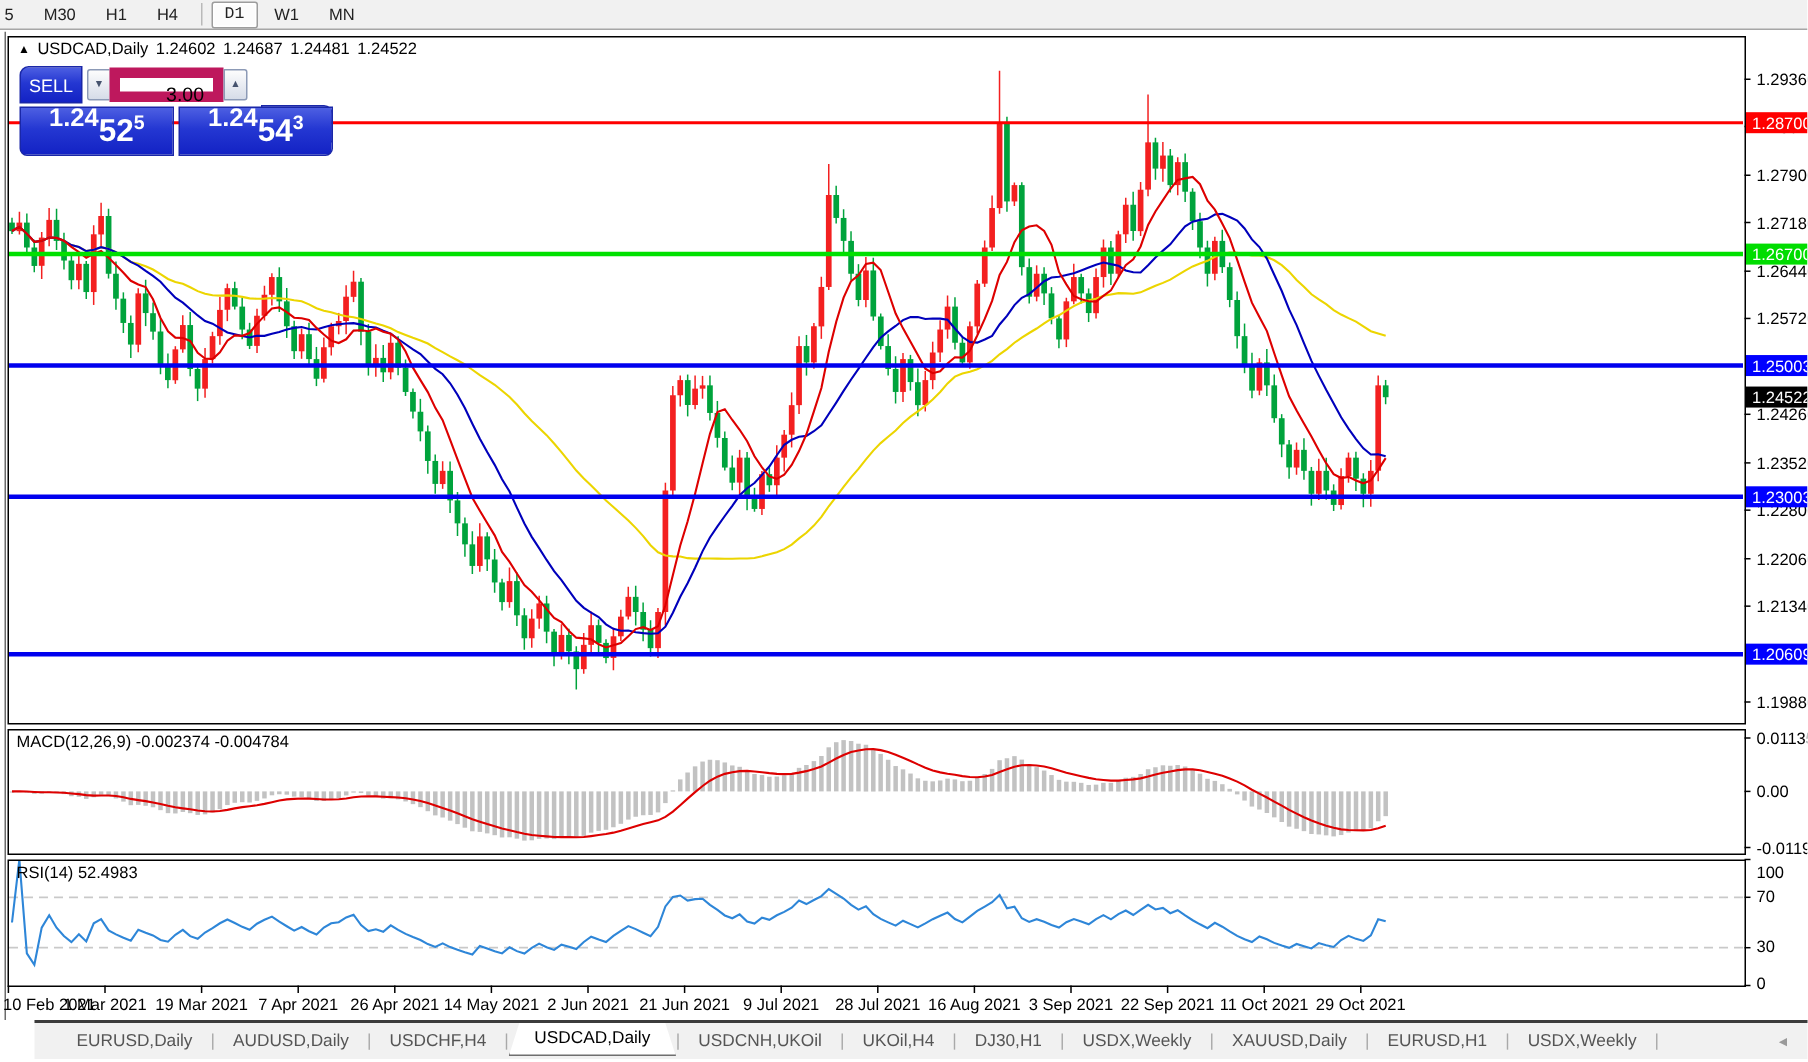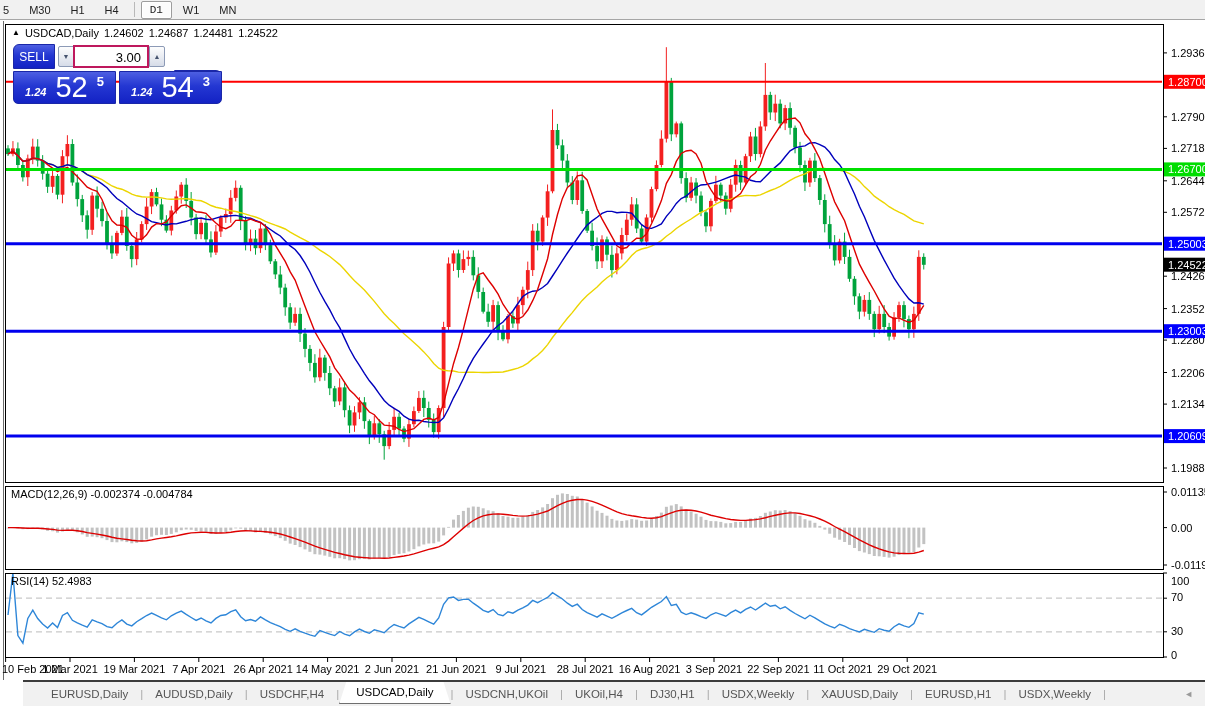--- a/index.html
+++ b/index.html
@@ -43,29 +43,29 @@
     display:flex;align-items:center;justify-content:center;font-size:12px;margin-top:26px;}
   .tp-spin{
     position:absolute;top:3px;width:16px;height:21px;box-sizing:border-box;
     background:linear-gradient(#fdfdfd,#d6dce8);border:1px solid #8c9ab6;
     display:flex;align-items:center;justify-content:center;font-size:7px;color:#46536e;
   }
   .tp-spin.down{left:45px;border-radius:2px 0 0 2px;}
   .tp-spin.up{left:136px;border-radius:0 2px 2px 0;}
   .tp-vol{
     position:absolute;left:60px;top:2px;width:76px;height:23px;box-sizing:border-box;
-    background:#fff;border:2px solid #be185d;font-size:13px;color:#000;
+    background:#fff;border:7px solid #be185d;font-size:13px;color:#000;
     text-align:right;padding:3px 6px 0 0;
   }
   .tp-bid{position:absolute;left:0;top:28px;width:103px;height:33px;border-radius:0 0 0 5px;}
   .tp-ask{position:absolute;left:106px;top:28px;width:103px;height:33px;border-radius:0 0 5px 0;}
   .tp-price{display:flex;align-items:flex-end;justify-content:center;height:100%;
     padding-bottom:2px;box-sizing:border-box;}
-  .tp-price .small{font-size:11px;font-weight:bold;margin-bottom:3px;font-style:italic;}
-  .tp-price .big{font-size:29px;font-weight:normal;line-height:27px;margin:0 9px;}
+  .tp-price .small{font-size:17px;font-weight:bold;margin-bottom:12px;}
+  .tp-price .big{font-size:21px;font-weight:bold;line-height:27px;margin:0 0;}
   .tp-price .sup{font-size:13px;font-weight:bold;margin-bottom:12px;}
   
   .tabbar{
     position:absolute;left:0;top:680px;width:1205px;height:26px;
     background:#f1f1f1;border-top:2px solid #3c3c3c;
     display:flex;align-items:center;font-size:11.5px;color:#555;
     box-sizing:border-box;padding-left:16px;margin-left:23px;
   }
   .tab{padding:3px 12px;white-space:nowrap;cursor:default;}
   .tab.active{

